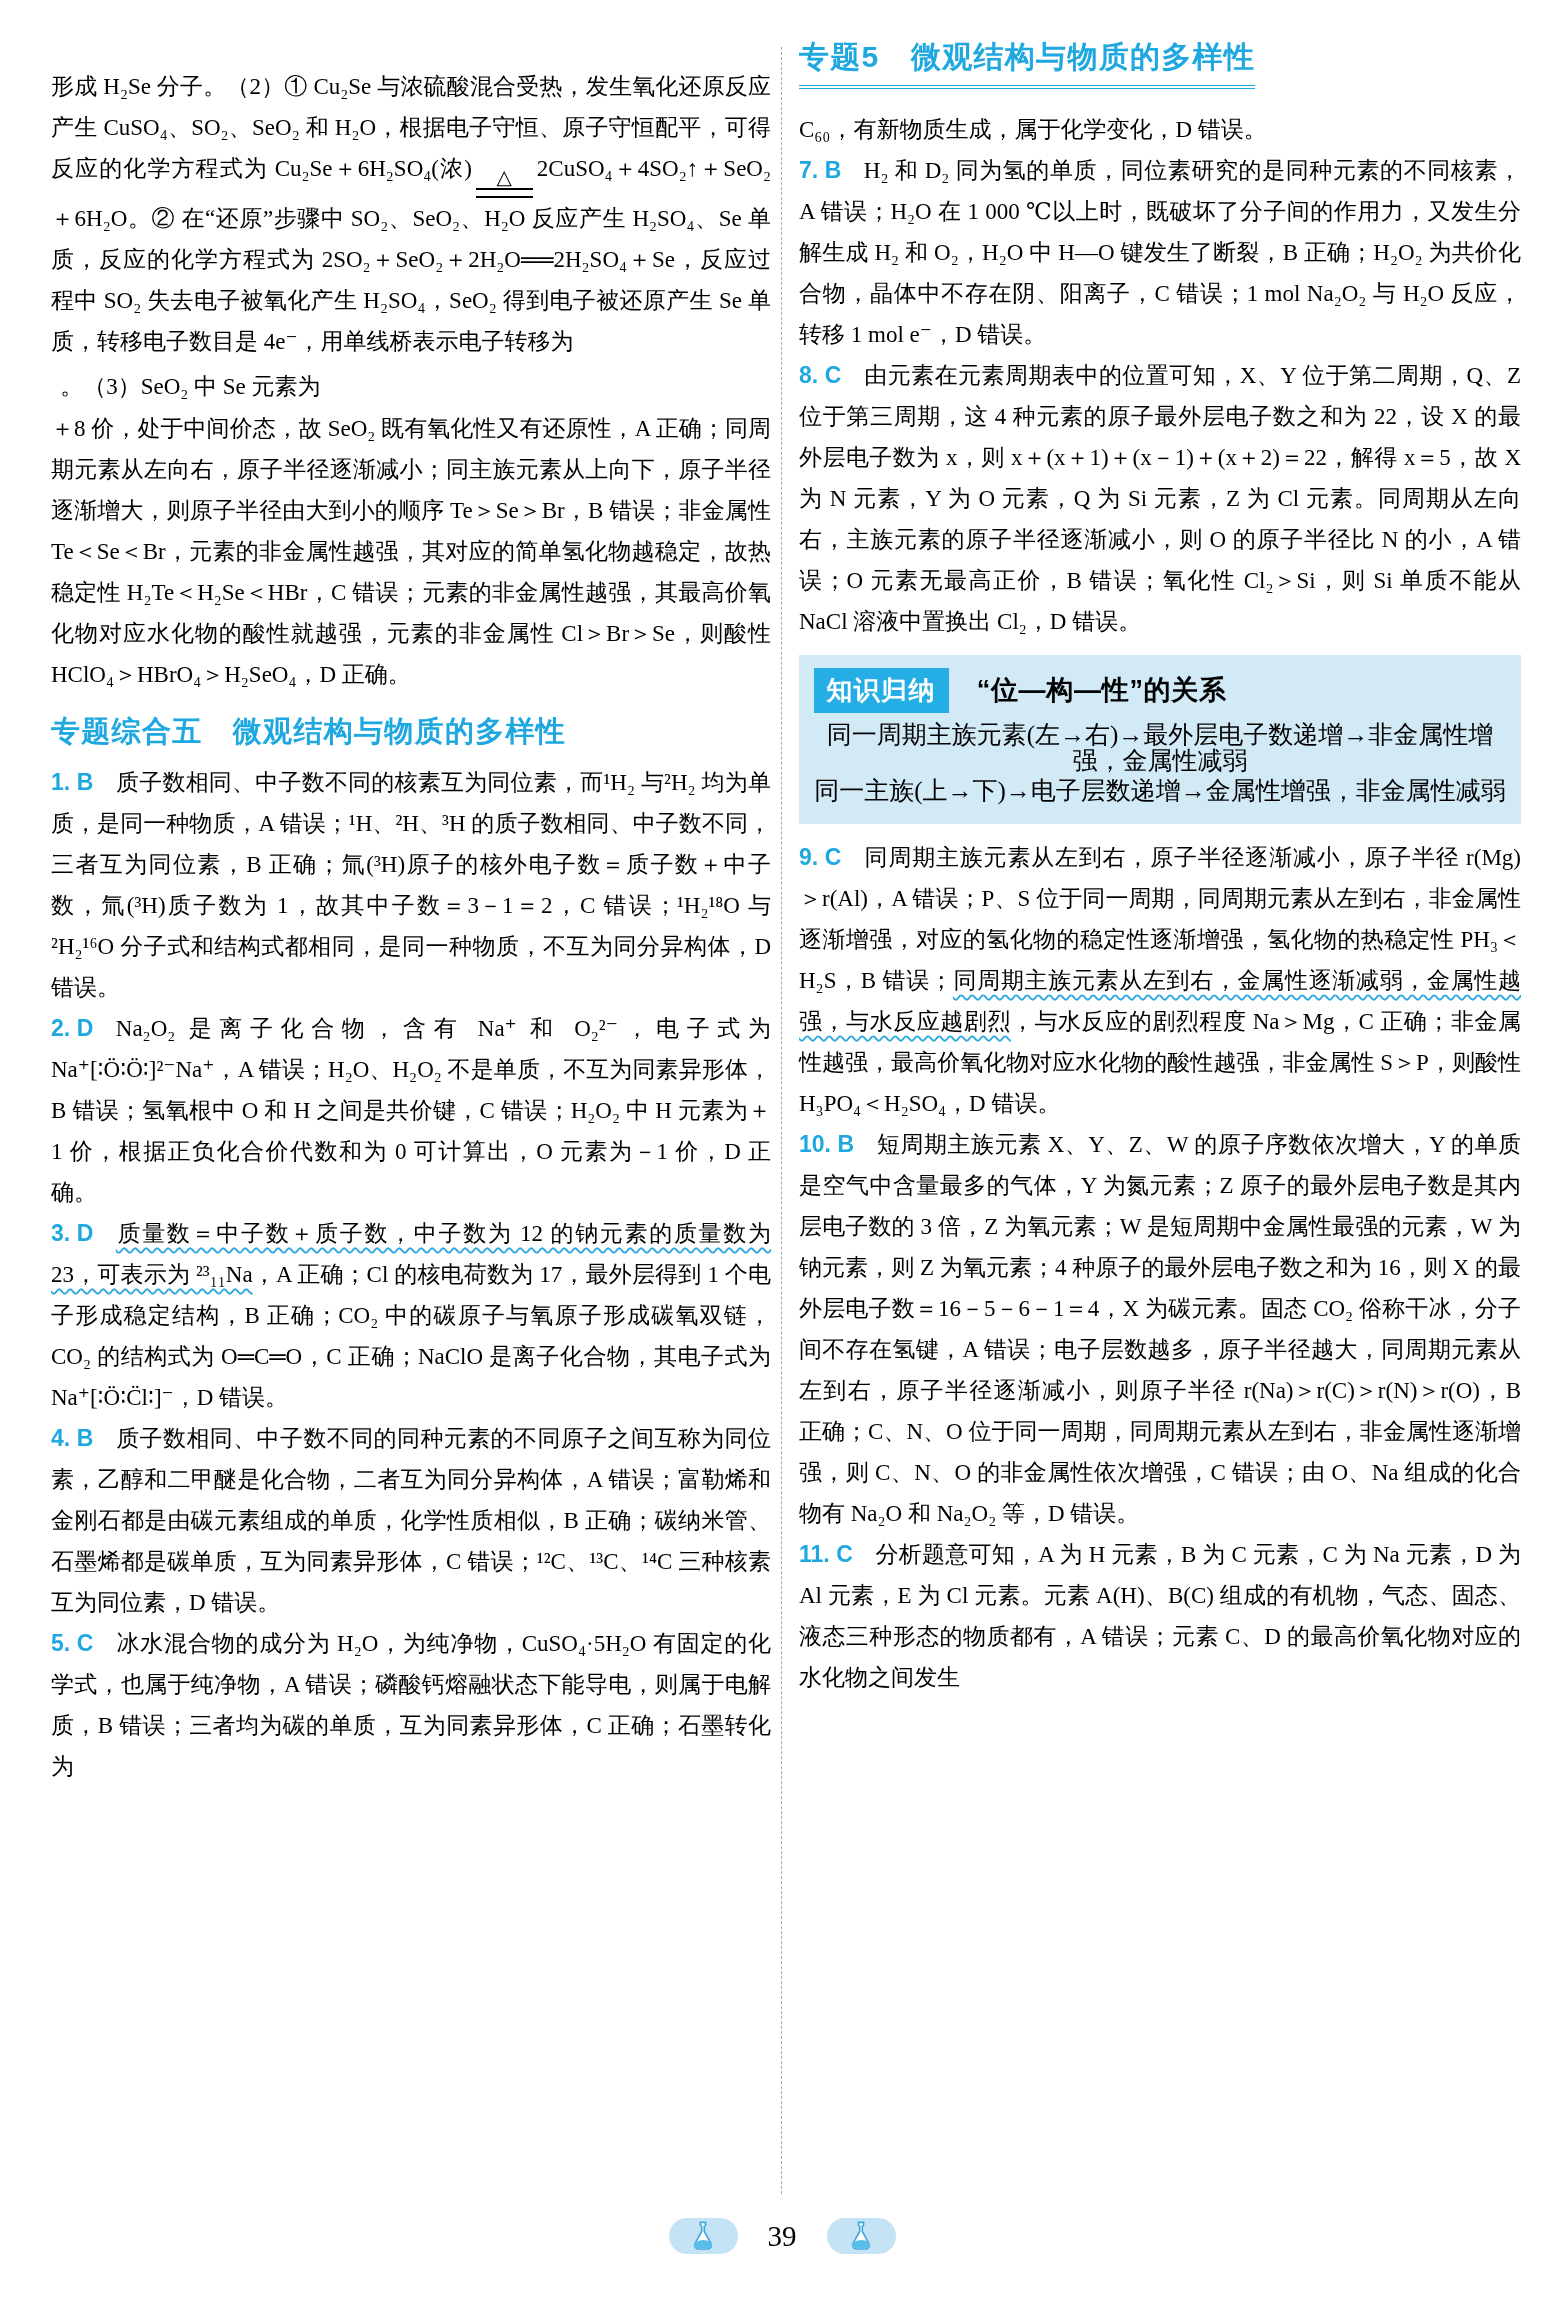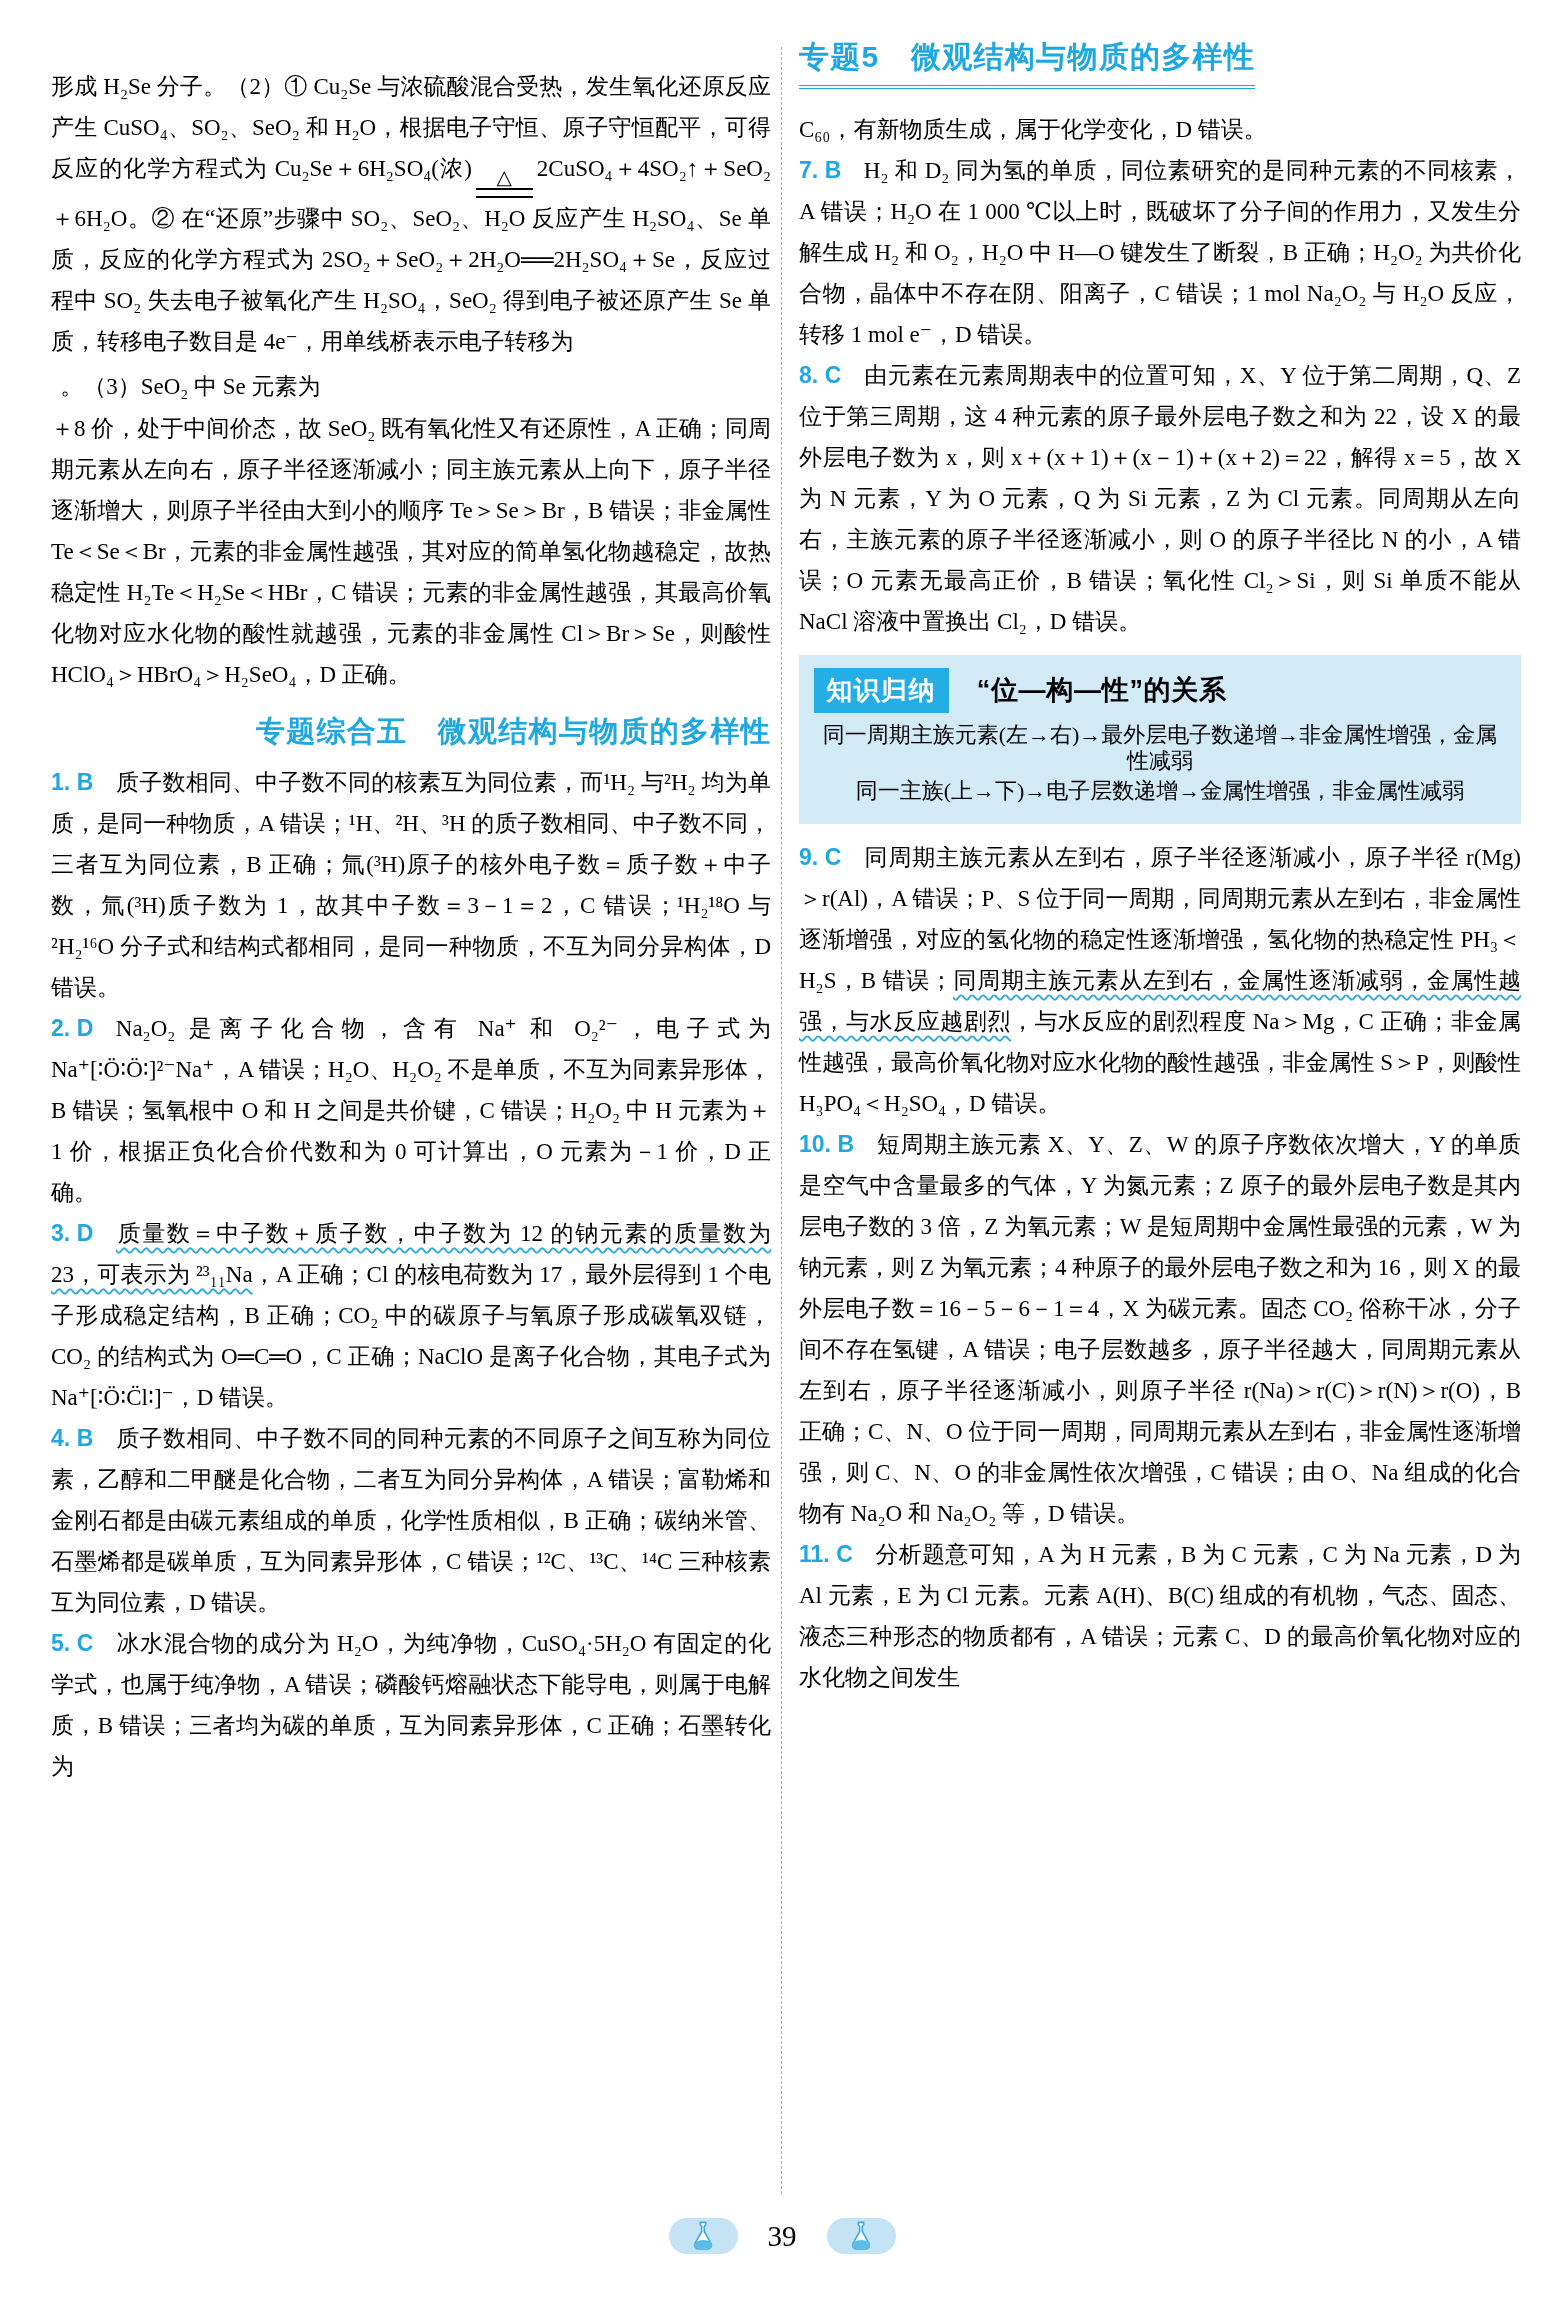--- a/index.html
+++ b/index.html
@@ -33,21 +33,21 @@
     font-family:"Liberation Sans","DejaVu Sans",sans-serif;
     font-weight:bold;color:var(--blue);font-size:30px;
     padding-bottom:6.6px;border-bottom:4.6px double var(--blue);
     letter-spacing:1.3px;
   }
 
   
   .section-title{
     font-family:"Liberation Sans","DejaVu Sans",sans-serif;
     font-weight:bold;color:var(--blue);font-size:29px;
-    text-align:right;margin:17px 0 12px 0;line-height:38px;
+    text-align:left;margin:17px 0 12px 0;line-height:38px;
     letter-spacing:1.3px;
   }
 
   
   .ans{margin:0;}
   .mark{
     font-family:"Liberation Sans","DejaVu Sans",sans-serif;
     font-weight:bold;color:var(--blue);
   }
   .mark.num{margin-right:6.6px;}
@@ -95,21 +95,21 @@
   .kbox-head{display:flex;align-items:center;line-height:normal;margin-bottom:9.2px;}
   .kbadge{
     background:#25aee6;color:#fff;
     font-family:"Liberation Sans","DejaVu Sans",sans-serif;font-weight:bold;
     font-size:26px;padding:5.3px 13px;letter-spacing:1.3px;
   }
   .ktitle{
     font-family:"Liberation Sans","DejaVu Sans",sans-serif;font-weight:bold;
     font-size:27px;color:#000;margin-left:28px;letter-spacing:0.7px;
   }
-  .krule{font-size:22px;line-height:26px;text-align:center;margin:4px 0;}
+  .krule{font-size:25px;line-height:26px;text-align:center;margin:4px 0;}
   .kdiagram{display:flex;align-items:center;justify-content:center;padding:2.6px 20px;}
   .knode{display:flex;flex-direction:column;align-items:center;}
   .oval{
     width:78px;height:66px;border:2px solid #000;border-radius:50%;
     display:flex;align-items:center;justify-content:center;
     font-size:22px;background:transparent;line-height:normal;
   }
   .va{width:2px;height:32px;background:#000;position:relative;}
   .va.up::before{
     content:"";position:absolute;top:-9.2px;left:-5.3px;width:0;height:0;

